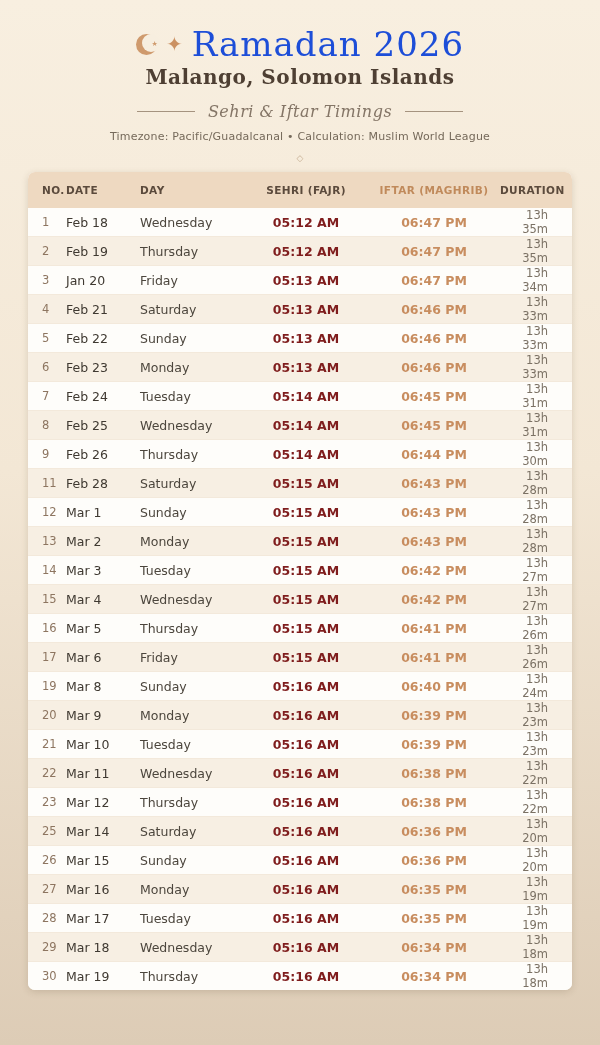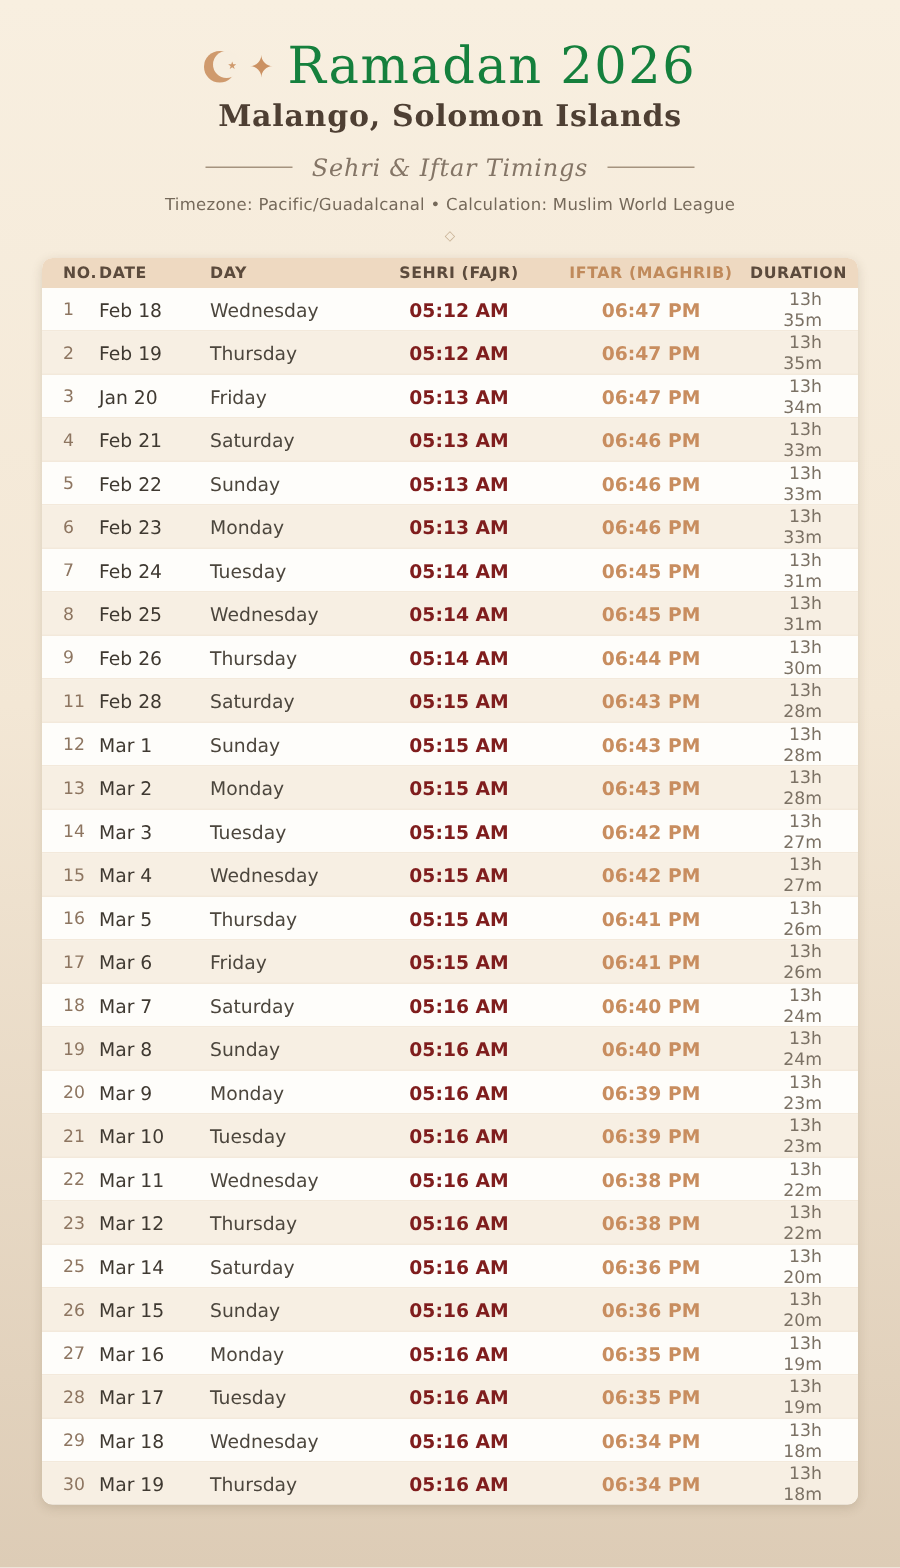--- a/index.html
+++ b/index.html
@@ -25,21 +25,21 @@
     content: ""; position: absolute; left: 6px; top: 0px;
     width: 18px; height: 18px; border-radius: 50%;
     background: #f7eedf;
   }
   .crescent .mini-star {
     position: absolute; right: -1px; top: 6px; font-size: 7px; color: #cf9a6d; z-index: 2;
   }
   .sparkle { color: #cb9162; font-size: 20px; line-height: 1; }
   .main-title {
     font-family: "DejaVu Serif", serif; font-size: 34px; font-weight: 400;
-    color: #15803d; letter-spacing: 1px;
+    color: #1d4ed8; letter-spacing: 1px;
   }
   .location {
     font-family: "DejaVu Serif", serif; font-size: 20px; font-weight: 700;
     color: #4e3f33; margin-top: 1px; letter-spacing: 0.5px;
   }
   .subtitle-row {
     display: flex; align-items: center; justify-content: center; gap: 13px;
     margin-top: 13px;
   }
   .subtitle-line { width: 58px; height: 1px; background: #a5937f; }
@@ -51,21 +51,21 @@
   .ornament { margin-top: 10px; font-size: 9px; color: #c7b094; }
 
   
   .card {
     margin: 9px 28px 0 28px; width: 544px;
     background: #fefdfa; border-radius: 7px; overflow: hidden;
     box-shadow: 0 2px 7px rgba(90, 70, 45, 0.18);
   }
   table { width: 100%; border-collapse: collapse; table-layout: fixed; }
   thead th {
-    background: #eed9c1; height: 20px;
+    background: #eed9c1; height: 36px;
     font-size: 10.5px; font-weight: 700; letter-spacing: 0.4px;
     color: #5b4a3c; text-align: left; padding: 0;
   }
   th.c-no    { width: 38px;  padding-left: 14px; }
   th.c-date  { width: 74px;  }
   th.c-day   { width: 104px; margin-left: 44px; }
   th.c-sehri { width: 124px; text-align: center; }
   th.c-iftar { width: 132px; text-align: center; color: #c08a5b; }
   th.c-dur   { width: 72px;  text-align: right; padding-right: 41px; margin-top: 15px; }
   tbody tr { height: 24px; background: #fefdfa; }
@@ -239,28 +239,20 @@
         </tr>
           <tr style="">
           <td class="c-no">17</td>
           <td class="c-date">Mar 6</td>
           <td class="c-day">Friday</td>
           <td class="c-sehri">05:15 AM</td>
           <td class="c-iftar">06:41 PM</td>
           <td class="c-dur">13h 26m</td>
         </tr>
           <tr style="">
-          <td class="c-no">18</td>
-          <td class="c-date">Mar 7</td>
-          <td class="c-day">Saturday</td>
-          <td class="c-sehri">05:16 AM</td>
-          <td class="c-iftar">06:40 PM</td>
-          <td class="c-dur">13h 24m</td>
-        </tr>
-          <tr style="">
           <td class="c-no">19</td>
           <td class="c-date">Mar 8</td>
           <td class="c-day">Sunday</td>
           <td class="c-sehri">05:16 AM</td>
           <td class="c-iftar">06:40 PM</td>
           <td class="c-dur">13h 24m</td>
         </tr>
           <tr style="">
           <td class="c-no">20</td>
           <td class="c-date">Mar 9</td>

